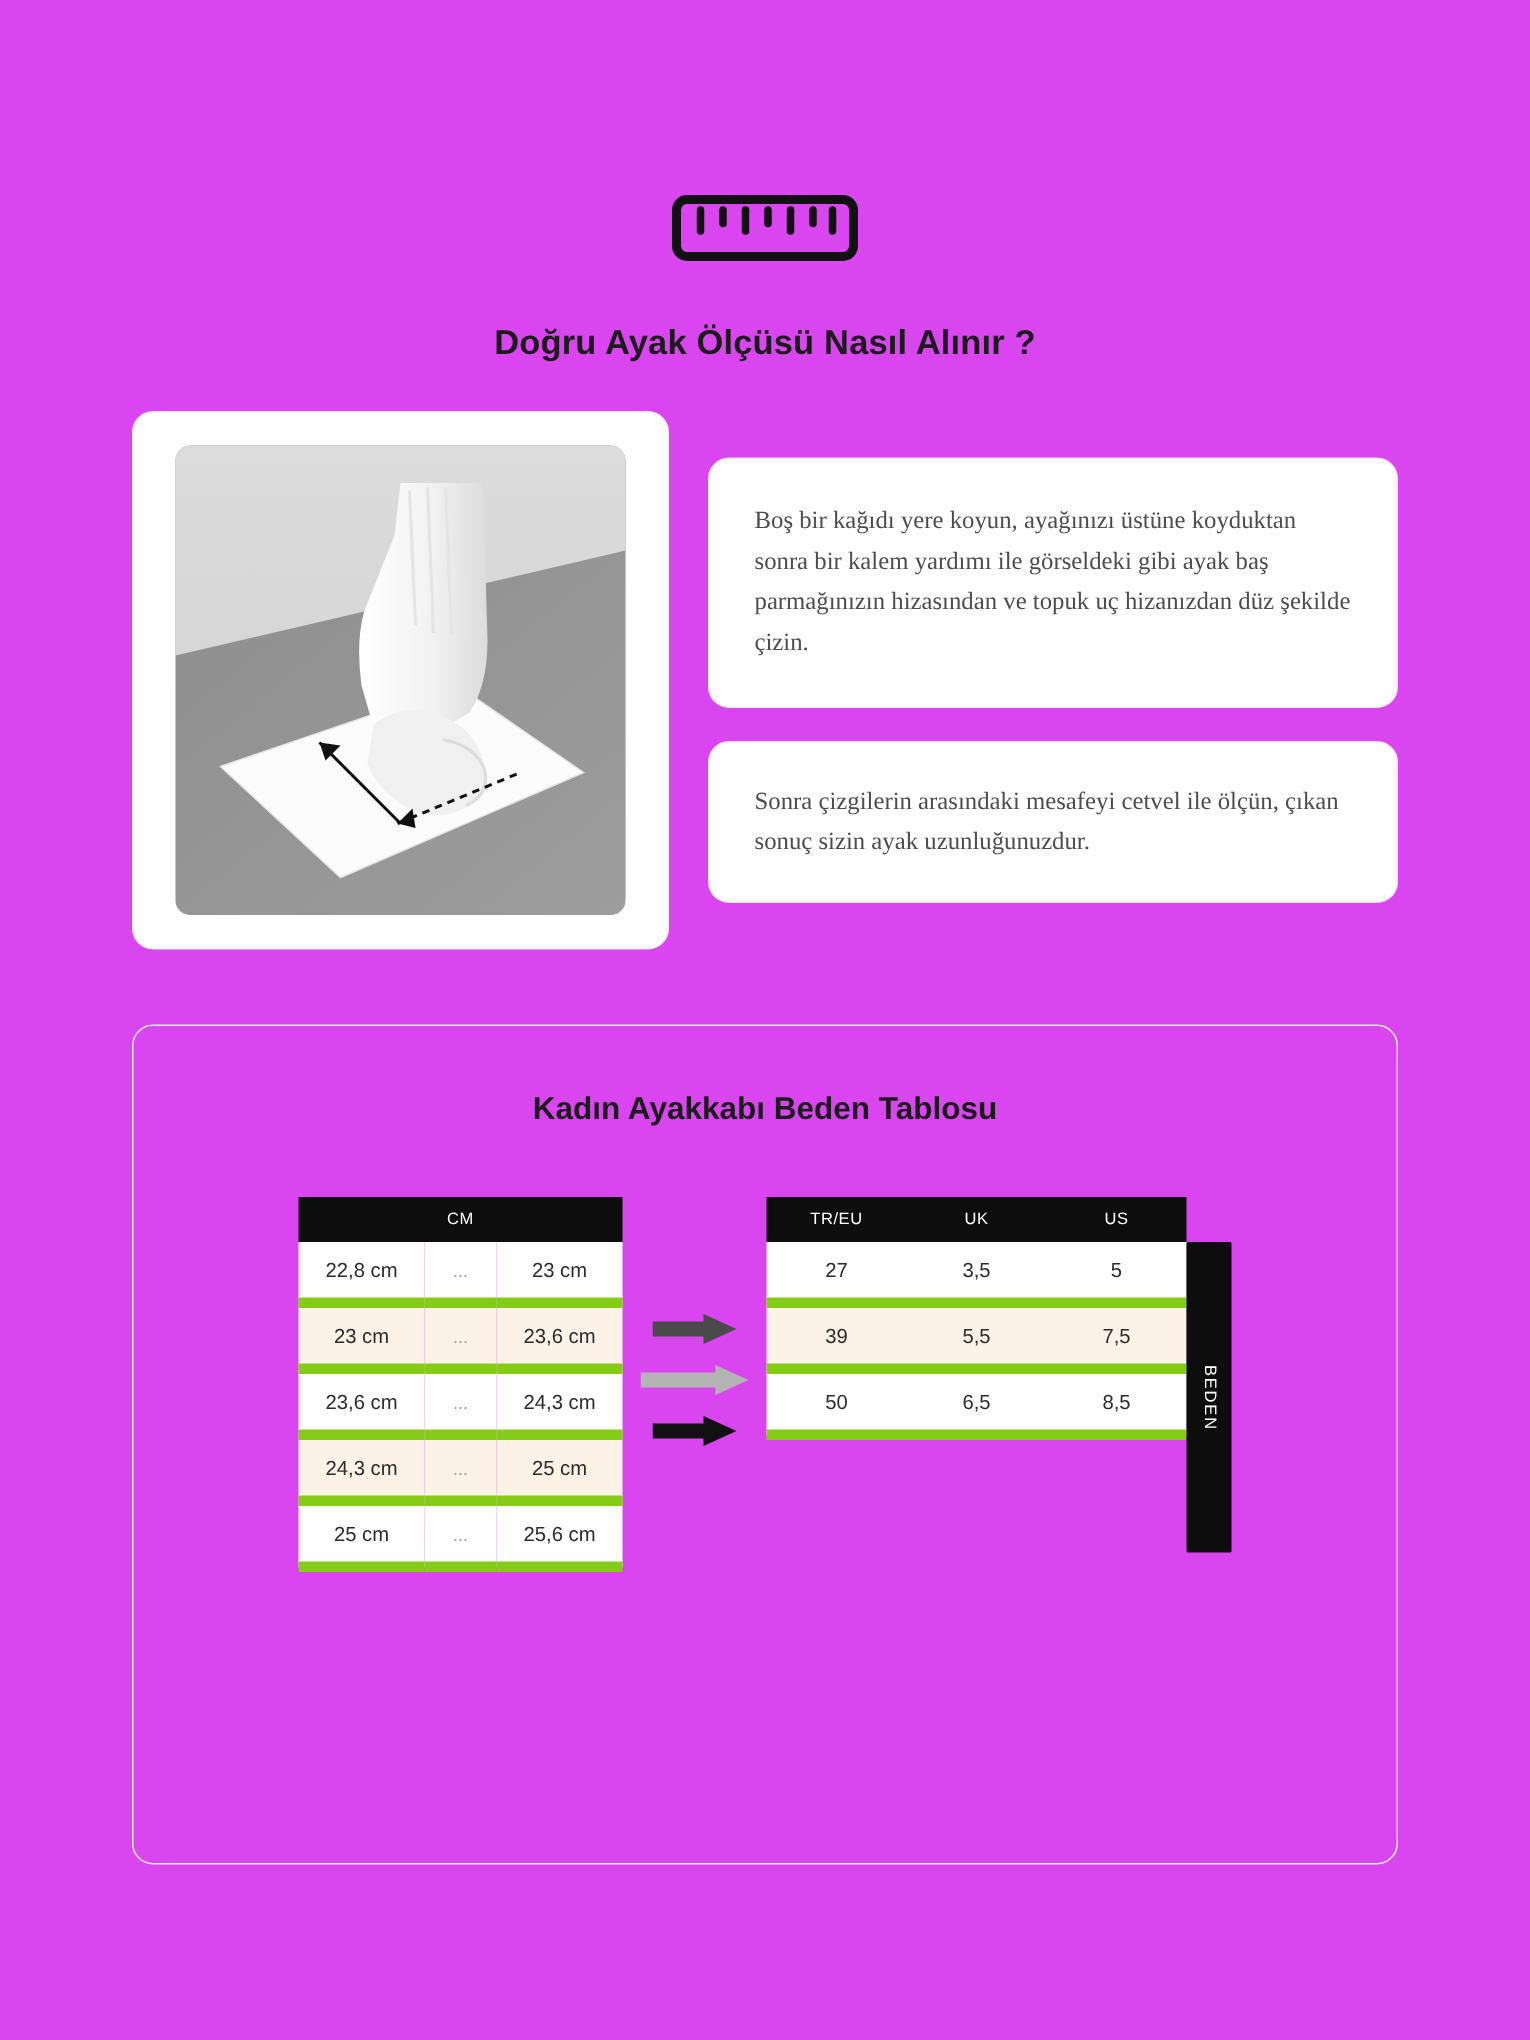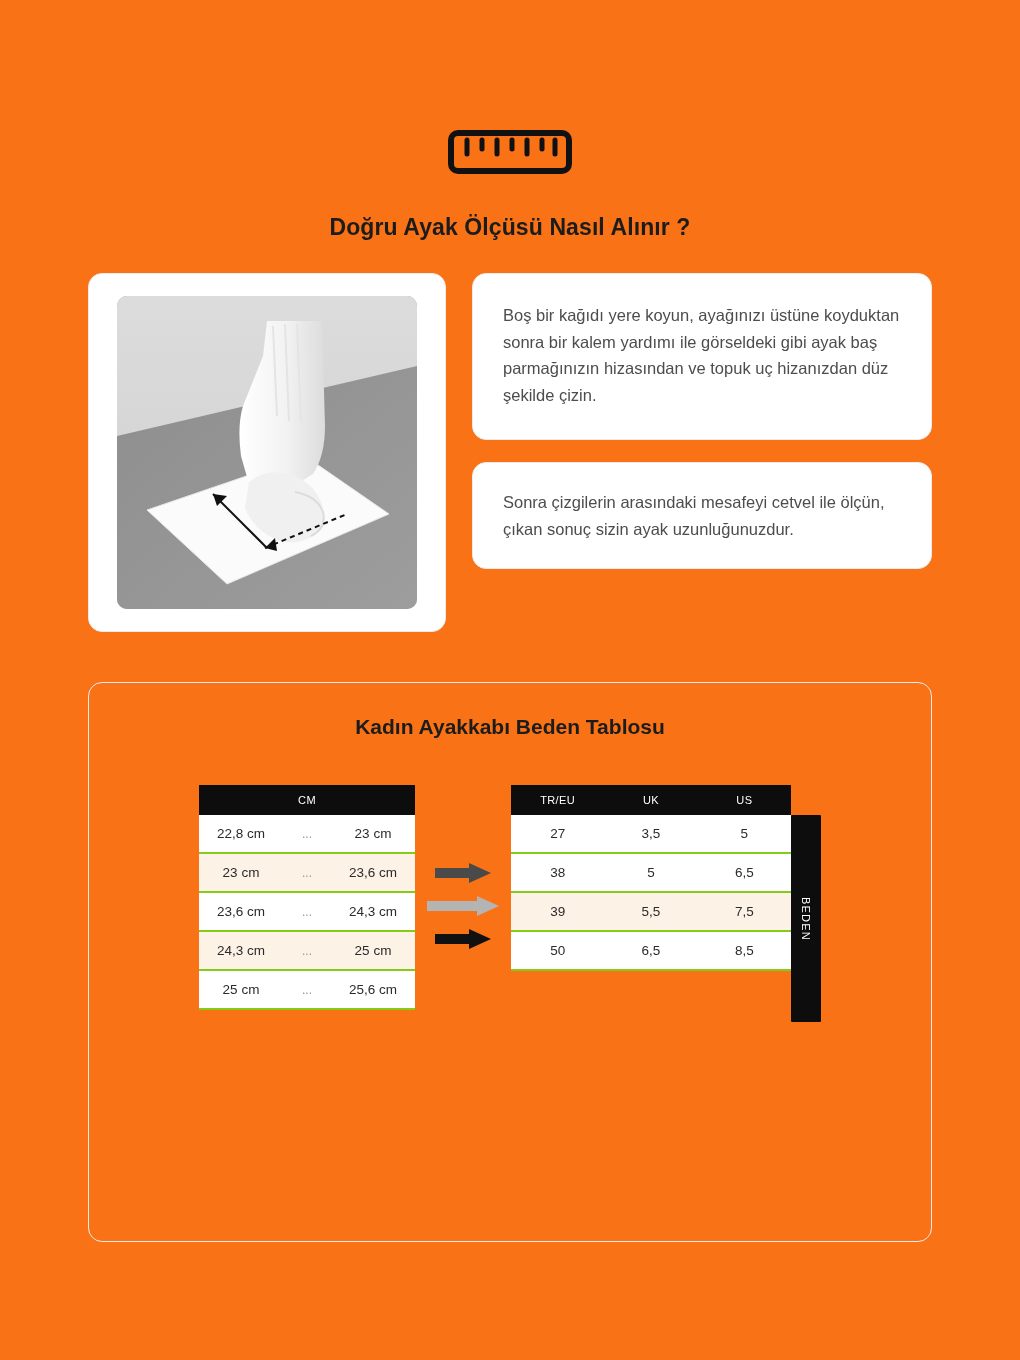--- a/index.html
+++ b/index.html
@@ -6,21 +6,21 @@
   html, body {
     margin: 0; padding: 0;
     width: 1020px; height: 1360px;
     background: #ffffff;
     font-family: "Liberation Sans", sans-serif;
     color: #222;
   }
   .page {
     width: 1020px; height: 1360px;
     position: relative;
-    background: #f97316;
+    background: #d946ef;
   }
 
   
   .header {
     padding-top: 130px;
     text-align: center;
   }
   .ruler-icon { display: inline-block; }
   .page-title {
     margin: 36px 0 0 0;
@@ -28,21 +28,22 @@
     font-weight: bold;
     color: #1c1c1c;
     letter-spacing: 0.1px;
   }
 
   
   .top-section {
     display: flex;
     gap: 26px;
     padding: 32px 88px 16px 88px;
-    align-items: flex-start;
+    align-items: center;
+    font-family: Liberation Serif, serif;
   }
   .card {
     background: #ffffff;
     border: 1px solid #ececec;
     border-radius: 14px;
   }
   .photo-card {
     width: 358px;
     padding: 22px;
     display: flex;
@@ -74,21 +75,21 @@
     line-height: 1.62;
     color: #4d4d4d;
   }
 
   
   .table-section {
     margin: 34px 88px 11px 88px;
     border: 1px solid #ececec;
     border-radius: 14px;
     height: 560px;
-    padding-top: 32px;
+    padding-top: 44px;
   }
   .table-title {
     text-align: center;
     font-size: 21px;
     font-weight: bold;
     color: #1c1c1c;
     margin: 0 0 46px 0;
   }
   .tables-wrap {
     display: flex;
@@ -104,21 +105,21 @@
     background: #0d0d0d;
     color: #ffffff;
     font-weight: normal;
     font-size: 11px;
     letter-spacing: 0.4px;
     padding: 9px 0;
     text-align: center;
   }
   .tbl td {
     background: #ffffff;
-    border-bottom: 2px solid #84cc16;
+    border-bottom: 7px solid #84cc16;
     padding: 11px 0;
     text-align: center;
     white-space: nowrap;
   }
   .tbl tr.alt td { background: #fdf2e6; }
   .tbl td.dots { color: #999; font-size: 12px; }
 
   .cm-table { width: 216px; }
   .cm-table td.val { width: 84px; }
   .cm-table td.dots { width: 48px; }
@@ -305,25 +306,20 @@
             <th>UK</th>
             <th>US</th>
           </tr>
         </thead>
         <tbody>
           <tr>
             <td>27</td>
             <td>3,5</td>
             <td>5</td>
           </tr>
-          <tr>
-            <td>38</td>
-            <td>5</td>
-            <td>6,5</td>
-          </tr>
           <tr class="alt">
             <td>39</td>
             <td>5,5</td>
             <td>7,5</td>
           </tr>
           <tr>
             <td>50</td>
             <td>6,5</td>
             <td>8,5</td>
           </tr>

